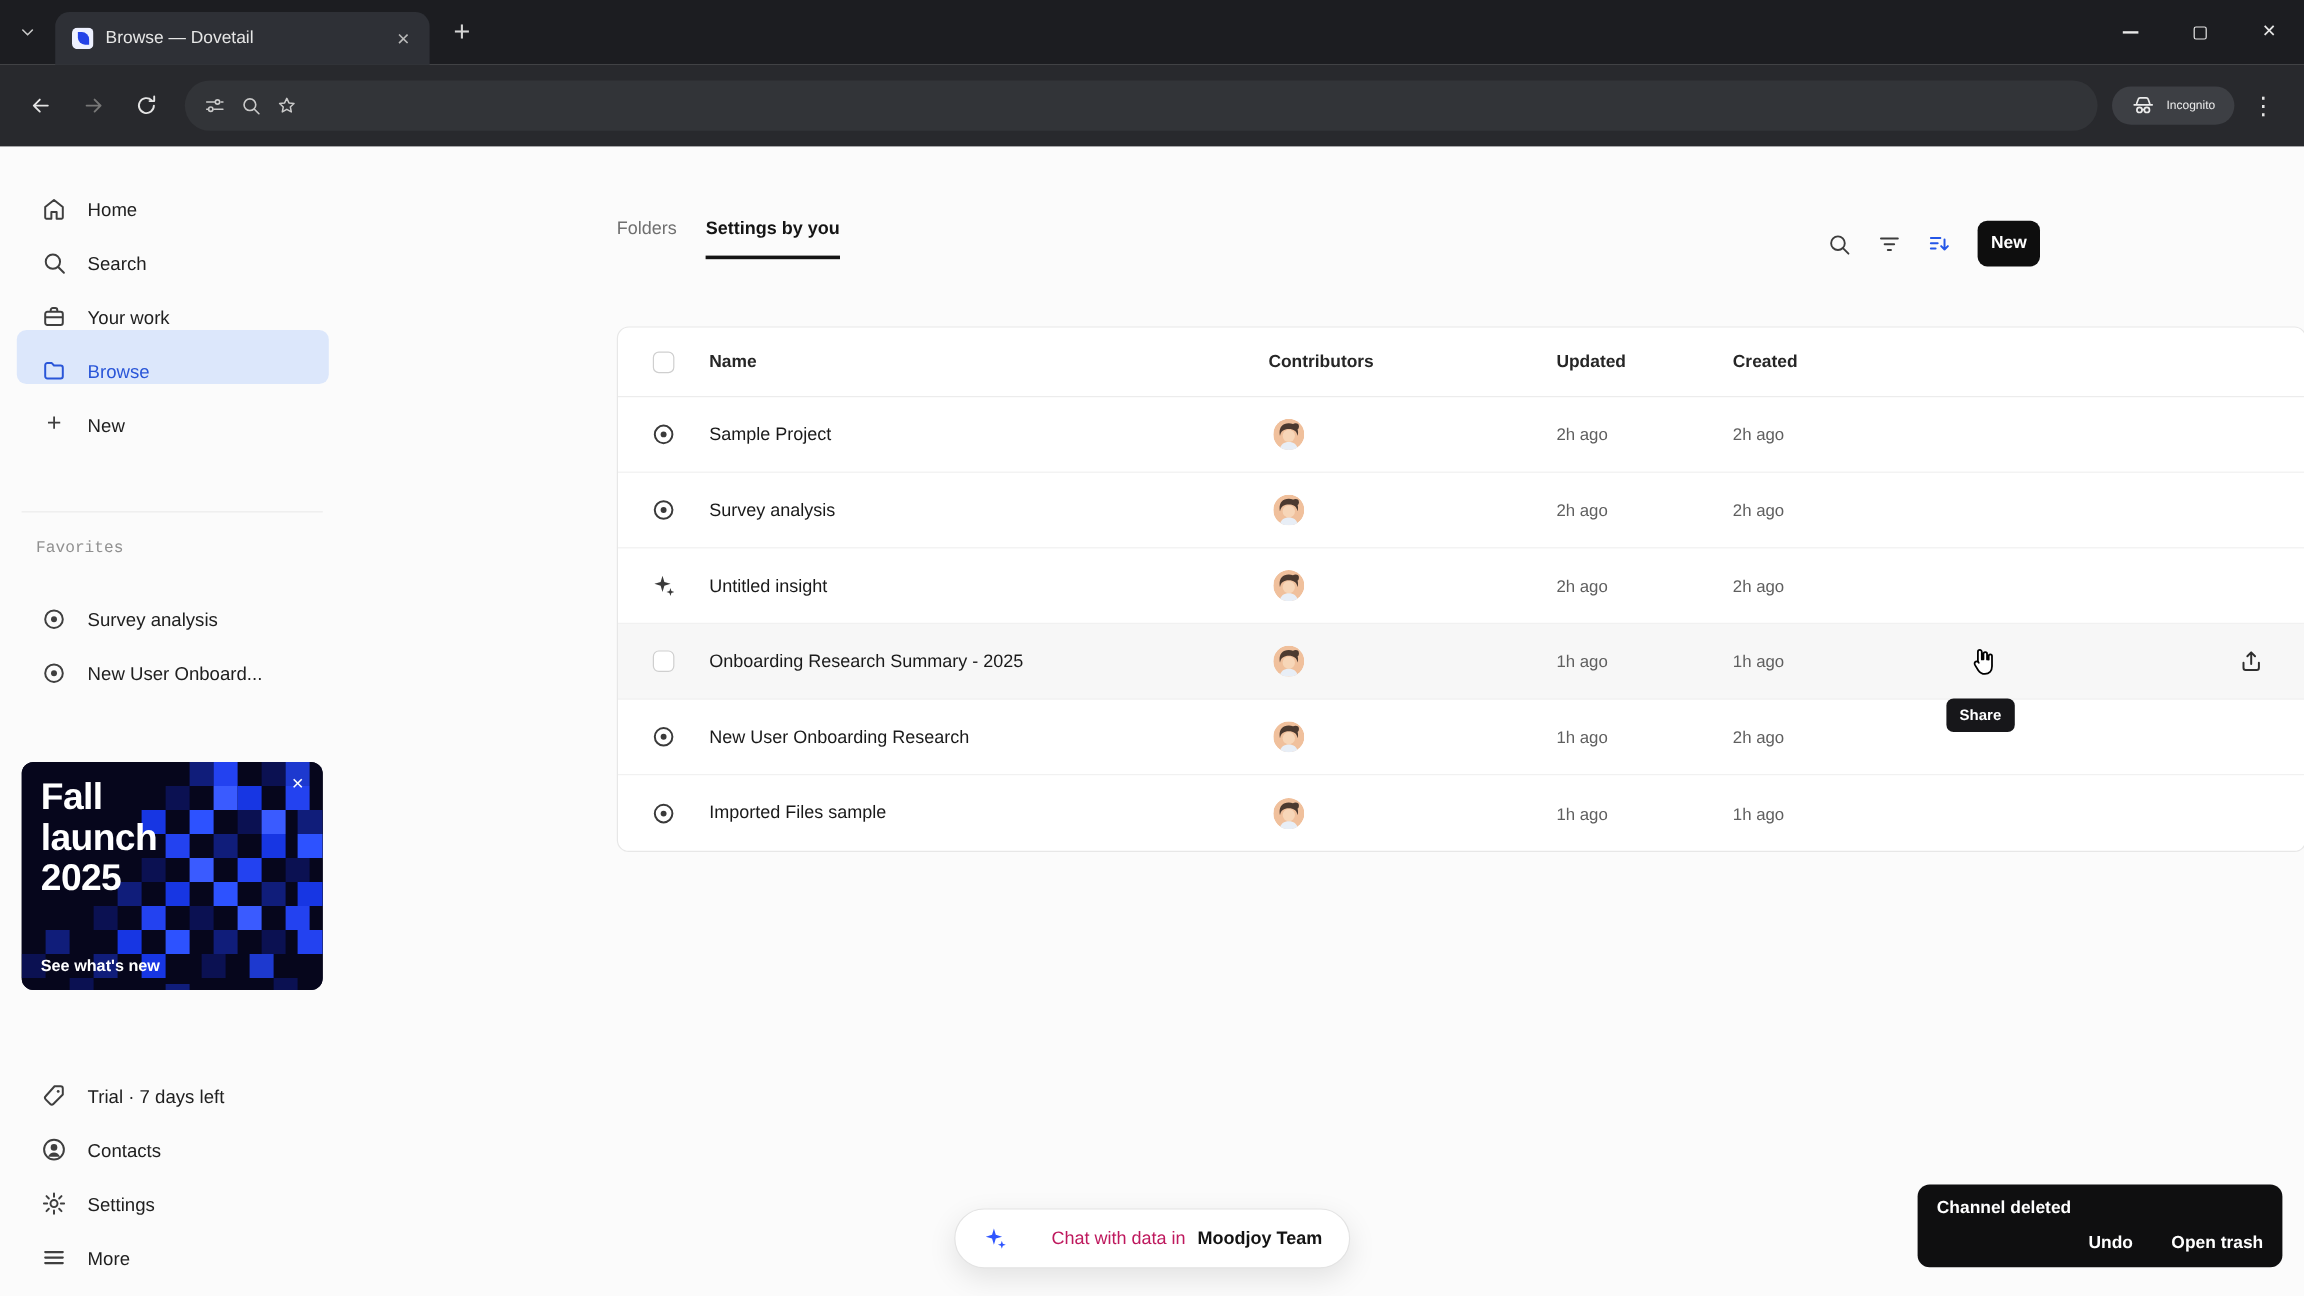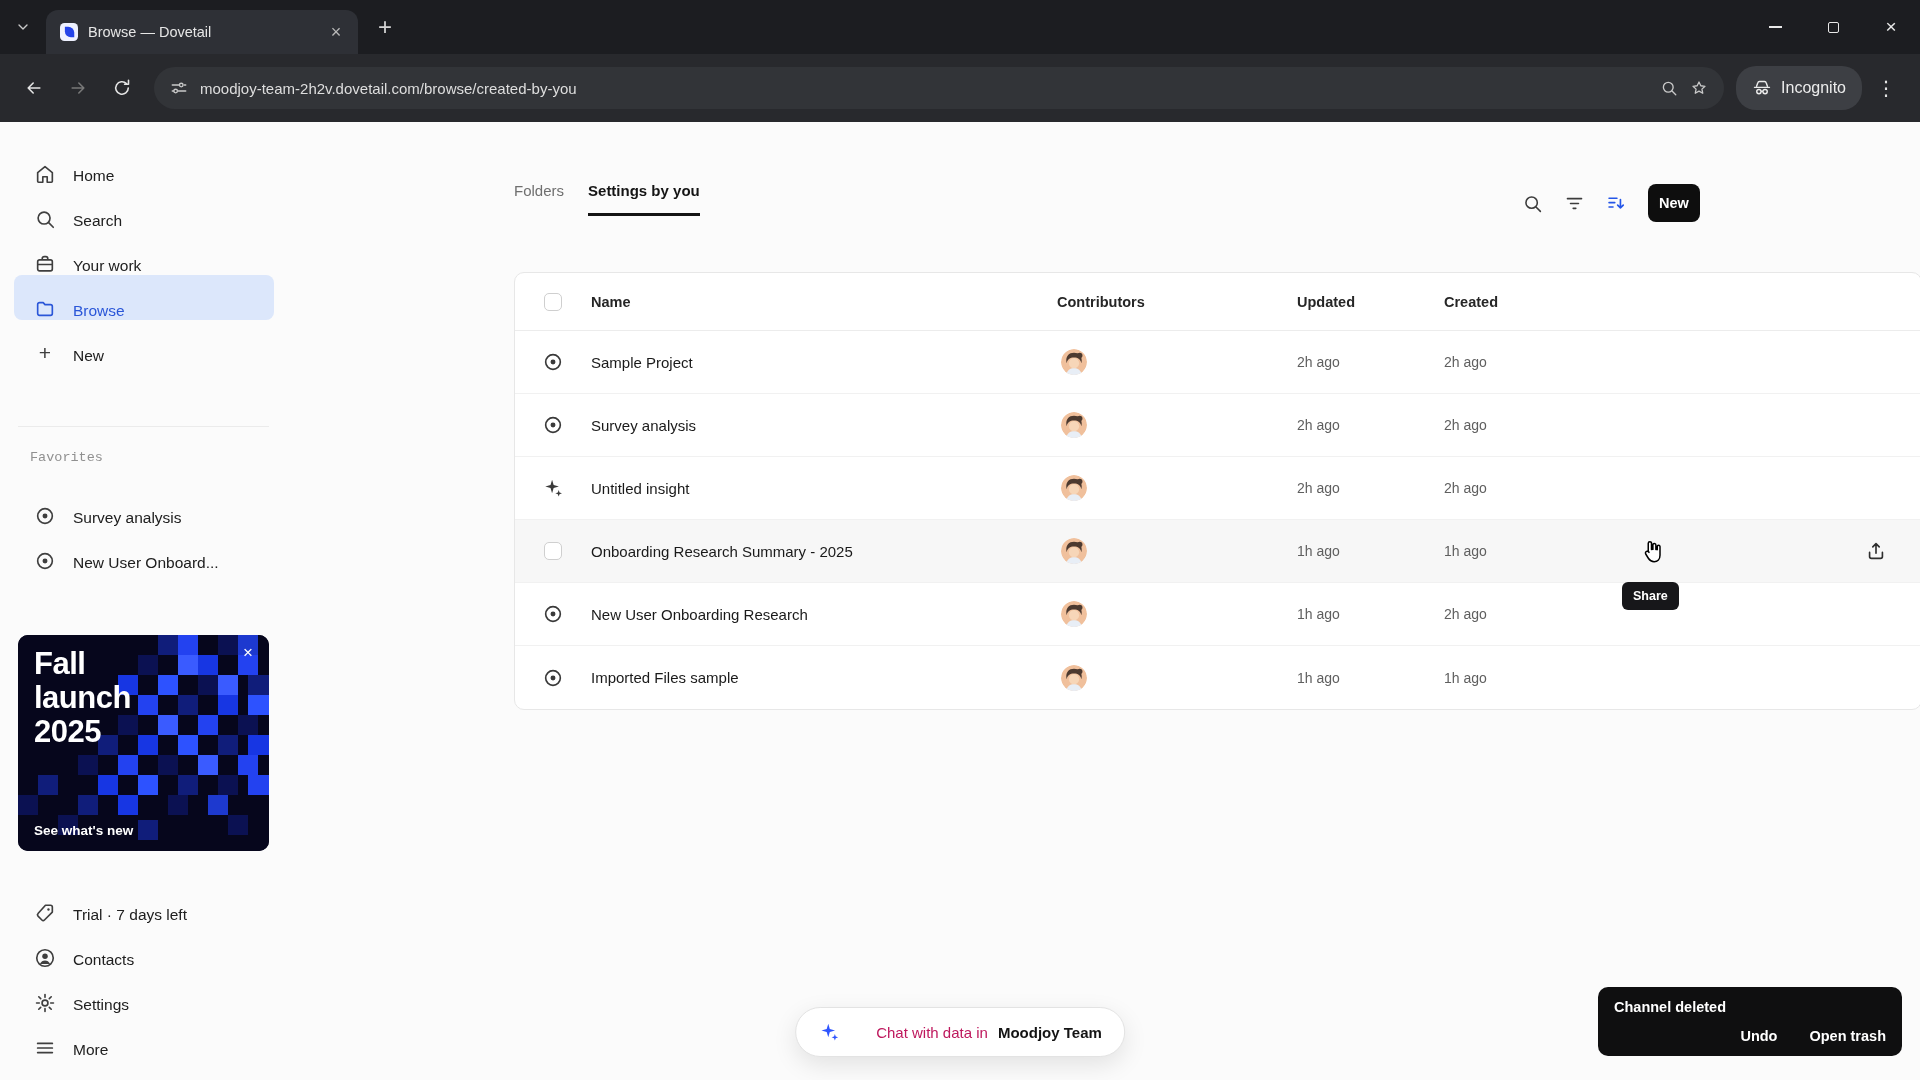--- a/index.html
+++ b/index.html
@@ -24,37 +24,37 @@
   .min-bar { width:13px; height:2px; background:#e8e8e8; }
   .max-box { width:11px; height:11px; border:1.6px solid #e8e8e8; border-radius:2px; }
 
   .toolbar { position:absolute; top:54px; left:0; right:0; height:68px; background:#28292d; display:flex; align-items:center; padding:0 14px; gap:4px; }
   .nav-btn { width:40px; height:40px; border-radius:50%; display:flex; align-items:center; justify-content:center; color:#e4e4e4; }
   .nav-btn.disabled { color:#787878; }
   .nav-btn svg { width:20px; height:20px; }
   .omnibox { flex:1; height:42px; background:#323438; border-radius:21px; display:flex; align-items:center; padding:0 16px; margin:0 8px; gap:12px; }
   .omnibox svg { width:18px; height:18px; color:#c9c9c9; }
   .url-text { flex:1; font-size:15px; color:#dedede; white-space:nowrap; overflow:hidden; }
-  .incog-chip { display:flex; align-items:center; gap:9px; background:#3d3f44; height:44px; border-radius:20px; padding:0 16px; color:#ececec; font-size:16px; }
+  .incog-chip { display:flex; align-items:center; gap:9px; background:#3d3f44; height:32px; border-radius:20px; padding:0 16px; color:#ececec; font-size:10px; }
   .incog-chip svg { width:20px; height:20px; }
   .menu-btn { width:40px; height:40px; display:flex; align-items:center; justify-content:center; color:#e4e4e4; font-size:20px; }
 
   
   .sidebar { position:absolute; top:122px; left:0; width:288px; bottom:0; }
   .side-list { position:absolute; left:0; right:0; }
   .side-nav { top:18px; }
   .side-item { height:45px; margin:0 14px; border-radius:8px; display:flex; align-items:flex-end; padding-left:20px; gap:17px; font-size:15.5px; font-weight:500; color:#202020; }
   .side-item svg { color:#3f3f3f; }
   .side-item.active { background:#dce7fb; color:#2a56d8; }
   .side-item.active svg { color:#2a56d8; }
   .side-divider { position:absolute; top:304px; left:18px; width:251px; height:1px; background:#ebebeb; }
   .fav-label { position:absolute; top:328px; left:30px; font-size:13.5px; color:#909090;font-family:Liberation Mono, monospace; }
   .side-favs { top:360px; }
 
-  .promo-card { position:absolute; top:513px; left:18px; width:251px; height:216px; border-radius:10px; background:#06061c; overflow:hidden; color:#fff; }
+  .promo-card { position:absolute; top:513px; left:18px; width:251px; height:190px; border-radius:10px; background:#06061c; overflow:hidden; color:#fff; }
   .promo-art { position:absolute; inset:0; }
   .promo-title { position:absolute; left:16px; top:12px; width:150px; font-size:31px; line-height:1.09; font-weight:700; letter-spacing:-0.5px; }
   .promo-link { position:absolute; left:16px; bottom:13px; font-size:13.5px; font-weight:600; }
   .promo-close { position:absolute; right:10px; top:7px; width:22px; height:22px; display:flex; align-items:center; justify-content:center; font-size:17px; color:#fff; }
   .side-footer { top:757px; }
 
   
   .page-tabs { position:absolute; left:514px; top:182px; display:flex; gap:24px; }
   .page-tab { font-size:15px; color:#6f6f6f; font-weight:500; padding-bottom:14px; border-bottom:3px solid transparent; }
   .page-tab.active { color:#141414; font-weight:600; border-bottom-color:#141414; }
@@ -228,21 +228,20 @@
     </div>
   <div class="nav-btn">
       <svg>
         <use href="#i-reload"></use>
       </svg>
     </div>
   <div class="omnibox">
     <svg>
         <use href="#i-tune"></use>
       </svg>
-    <span class="url-text">moodjoy-team-2h2v.dovetail.com/browse/created-by-you</span>
     <svg>
         <use href="#i-search"></use>
       </svg>
     <svg>
         <use href="#i-star"></use>
       </svg>
   </div>
   <div class="incog-chip">
     <svg>
         <use href="#i-incog"></use>

